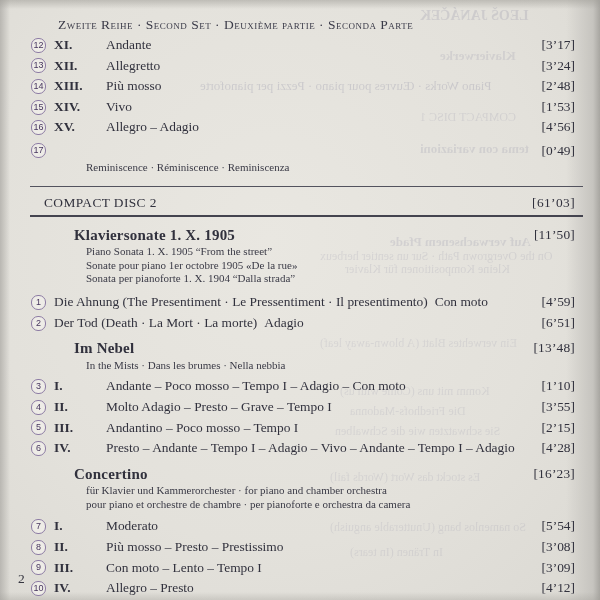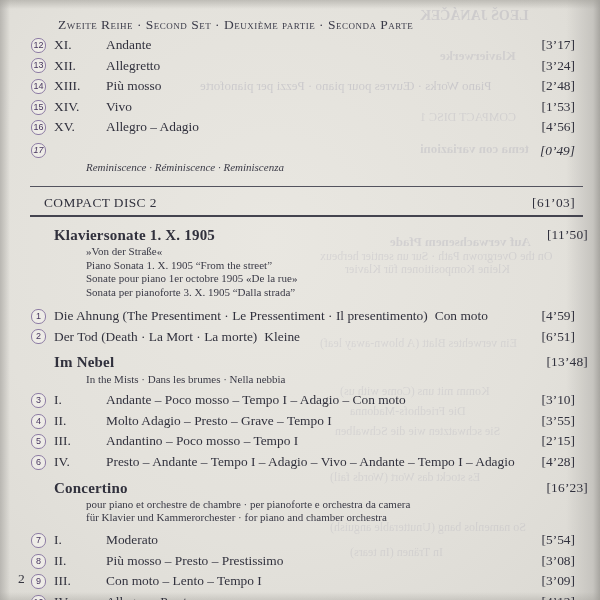--- a/index.html
+++ b/index.html
@@ -23,30 +23,30 @@
     padding-left:58px;height:18px;line-height:16px;
     font-variant:small-caps;letter-spacing:.5px;font-size:13.5px;color:#3a3a48;
   }
   .trow{display:flex;height:20.6px;line-height:20.6px;font-size:13.4px;
     padding-left:31px;padding-right:25px;align-items:center;}
   .tbox{
     width:13px;height:13px;flex:none;border:1px solid #8d7ca4;border-radius:7px;
     background:#eeece7;color:#46355e;font-size:9px;line-height:13px;text-align:center;
     margin-right:8px;font-family:"Liberation Sans",sans-serif;
   }
-  .roman{width:52px;flex:none;}
+  .roman{width:52px;flex:none;font-weight:bold;}
   .ttitle{white-space:nowrap;}
   .fill{flex:1;}
   .tempo{margin-left:7px;white-space:nowrap;}
   .dur{flex:none;margin-left:8px;text-align:right;min-width:42px;white-space:nowrap;}
   .work-header{display:flex;align-items:center;height:20px;line-height:20px;
-    padding-left:54px;padding-right:12px;font-size:15px;font-weight:bold;letter-spacing:.2px;}
+    padding-left:54px;padding-right:25px;font-size:15px;font-weight:bold;letter-spacing:.2px;margin-left:20px;}
   .work-header .dur{font-weight:normal;font-size:13.4px;}
   .subline{padding-left:86px;font-size:11px;line-height:13.8px;color:#3a3a46;white-space:nowrap;}
-  .e-block{margin-top:3px;font-style:italic;}
+  .e-block{margin-top:3px;}
   .e-title{font-weight:bold;font-size:15px;}
   .disc-row{
     margin:11px 17px 0 30px;border-top:1px solid #53535e;border-bottom:2px solid #44444f;
     padding:8px 8px 4px 14px;display:flex;align-items:flex-start;
     font-size:13.4px;letter-spacing:.4px;gap:20px;
   }
   .pageno{position:absolute;left:18px;bottom:13px;font-size:13.5px;color:#35353f;}
 </style>
 </head>
 <body>
@@ -124,53 +124,52 @@
       <span>COMPACT DISC 2</span>
       <span class="fill"></span>
       <span class="dur">[61’03]</span>
     </div>
 
     <div class="work-header" style="margin-top:8px;">
       <span>Klaviersonate 1. X. 1905</span>
       <span class="fill"></span>
       <span class="dur">[11’50]</span>
     </div>
-    <div class="subline">»Von der Straße«</div>
     <div class="subline">Piano Sonata 1. X. 1905 “From the street”</div>
     <div class="subline">Sonate pour piano 1er octobre 1905 «De la rue»</div>
-    <div class="subline">Sonata per pianoforte 3. X. 1905 “Dalla strada”</div>
+    <div class="subline">Sonata per pianoforte 1. X. 1904 “Dalla strada”</div>
 
     <div class="trow" style="margin-top:6px;">
       <span class="tbox">1</span>
       <span class="ttitle">Die Ahnung (The Presentiment · Le Pressentiment · Il presentimento)</span>
       <span class="tempo">Con moto</span>
       <span class="fill"></span>
       <span class="dur">[4’59]</span>
     </div>
     <div class="trow">
       <span class="tbox">2</span>
       <span class="ttitle">Der Tod (Death · La Mort · La morte)</span>
-      <span class="tempo">Kleine</span>
+      <span class="tempo">Adagio</span>
       <span class="fill"></span>
       <span class="dur">[6’51]</span>
     </div>
 
     <div class="work-header" style="margin-top:5px;">
       <span>Im Nebel</span>
       <span class="fill"></span>
       <span class="dur">[13’48]</span>
     </div>
     <div class="subline" style="line-height:15px;">In the Mists · Dans les brumes · Nella nebbia</div>
 
     <div class="trow" style="margin-top:3px;">
       <span class="tbox">3</span>
       <span class="roman">I.</span>
       <span class="ttitle">Andante – Poco mosso – Tempo I – Adagio – Con moto</span>
       <span class="fill"></span>
-      <span class="dur">[3’10]</span>
+      <span class="dur">[1’10]</span>
     </div>
     <div class="trow">
       <span class="tbox">4</span>
       <span class="roman">II.</span>
       <span class="ttitle">Molto Adagio – Presto – Grave – Tempo I</span>
       <span class="fill"></span>
       <span class="dur">[3’55]</span>
     </div>
     <div class="trow">
       <span class="tbox">5</span>
@@ -185,22 +184,22 @@
       <span class="ttitle">Presto – Andante – Tempo I – Adagio – Vivo – Andante – Tempo I – Adagio</span>
       <span class="fill"></span>
       <span class="dur">[4’28]</span>
     </div>
 
     <div class="work-header" style="margin-top:5px;">
       <span>Concertino</span>
       <span class="fill"></span>
       <span class="dur">[16’23]</span>
     </div>
+    <div class="subline">für Klavier und Kammerorchester · for piano and chamber orchestra</div>
     <div class="subline">pour piano et orchestre de chambre · per pianoforte e orchestra da camera</div>
-    <div class="subline">für Klavier und Kammerorchester · for piano and chamber orchestra</div>
 
     <div class="trow" style="margin-top:5px;">
       <span class="tbox">7</span>
       <span class="roman">I.</span>
       <span class="ttitle">Moderato</span>
       <span class="fill"></span>
       <span class="dur">[5’54]</span>
     </div>
     <div class="trow">
       <span class="tbox">8</span>

